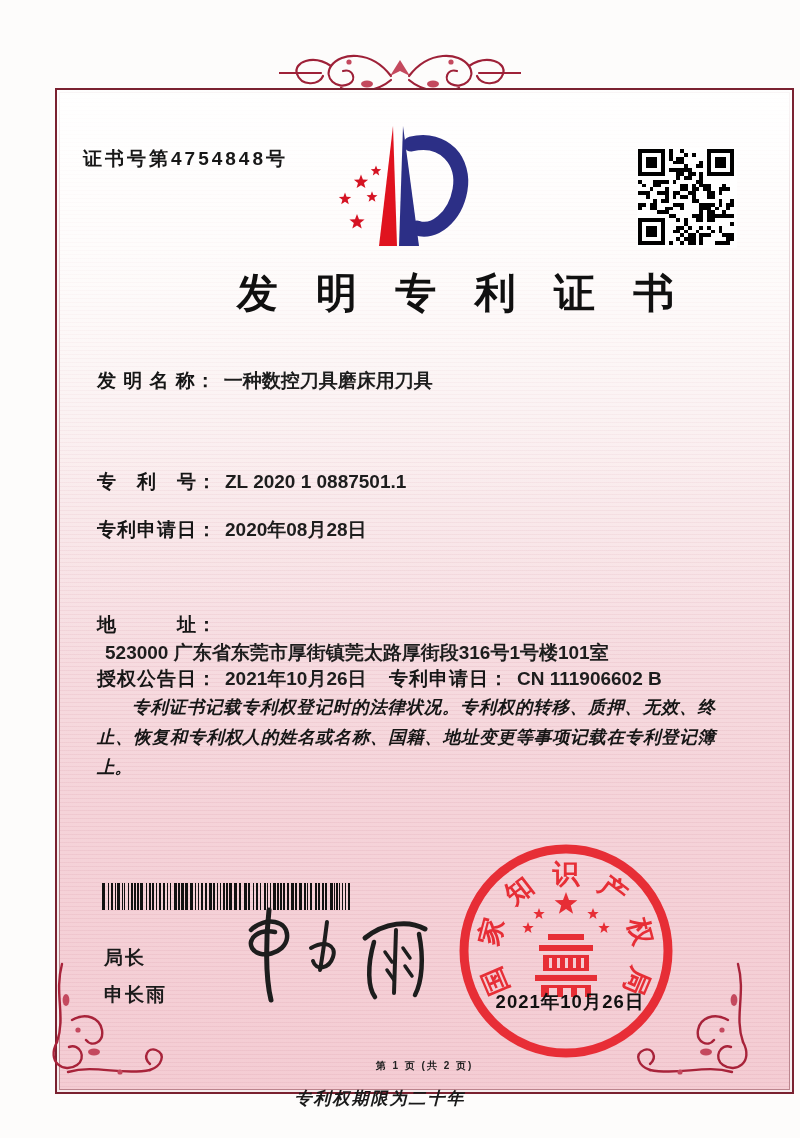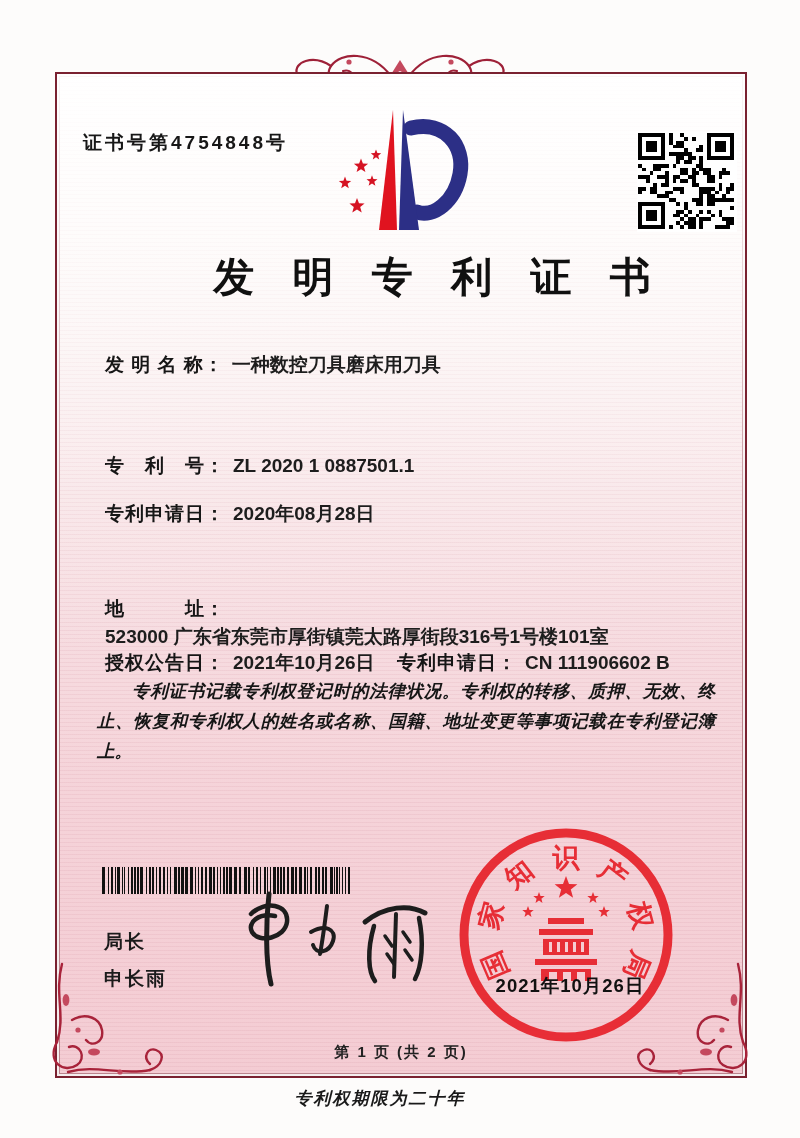--- a/index.html
+++ b/index.html
@@ -4,26 +4,27 @@
 <style>
   html,body{margin:0;padding:0;}
   body{
     width:800px;height:1138px;position:relative;overflow:hidden;
     background:#fdfcfb;
     font-family:"Liberation Sans", sans-serif;
     color:#1b1b1b;
   }
   
   .frame{
-    position:absolute;left:55px;top:72px;width:688px;height:1002px;
+    position:absolute;left:55px;top:88px;width:688px;height:1002px;
     border:2px solid #7a2130;
     box-shadow: inset 0 0 0 2px rgba(255,255,255,.85), inset 0 0 0 3px #bb848d;
     background:
       repeating-linear-gradient(180deg, rgba(193,110,128,.10) 0 1px, rgba(255,255,255,0) 1px 4px),
       linear-gradient(180deg,#fefcfb 0%,#fcf5f3 16%,#f9eaeb 32%,#f7dee2 52%,#f5d3d9 72%,#f4ccd3 100%);
+    padding-left: 47px;
   }
   .frame::before{
     content:"";position:absolute;inset:0;
     background:linear-gradient(180deg, rgba(255,255,255,.92) 0%, rgba(255,255,255,.6) 22%, rgba(255,255,255,.18) 42%, rgba(255,255,255,0) 58%);
     pointer-events:none;
   }
   .abs{position:absolute;}
   
   .cert-number{
     left:26px;top:56px;font-size:19px;font-weight:bold;letter-spacing:3px;color:#171717;
@@ -32,21 +33,21 @@
   .qr-wrap{left:580px;top:58px;width:98px;height:98px;background:#fff;padding:1px;}
   .title{
     left:0;top:176px;width:100%;text-align:center;
     font-family:"DejaVu Serif", serif;
     font-size:41px;font-weight:bold;letter-spacing:12px;color:#101010;
     text-indent:12px;
     margin-left:31px;
   }
   
   .field-row{left:40px;width:630px;font-size:19px;line-height:26px;}
-  .field-label{font-weight:bold;color:#161616;letter-spacing:1px;display:inline-block;vertical-align:top;margin-left:8px;}
+  .field-label{font-weight:bold;color:#161616;letter-spacing:1px;display:inline-block;vertical-align:top;}
   .field-value{font-weight:600;color:#1d1d1d;display:inline-block;vertical-align:top;margin-left:8px;}
   .addr-value{width:512px;line-height:29px;}
   .row-grant .pair2{position:absolute;left:292px;top:0;}
   
   .body-text{
     left:40px;top:602px;width:618px;
     font-family:"DejaVu Serif", serif;font-style:italic;
     font-size:17.5px;line-height:30px;font-weight:600;color:#161616;
     text-align:justify;
   }
@@ -54,21 +55,21 @@
   
   .barcode-wrap{left:45px;top:793px;width:250px;height:27px;}
   .official-title{left:47px;top:855px;font-size:19px;font-weight:bold;letter-spacing:2px;}
   .official-name{left:47px;top:892px;font-size:19px;font-weight:bold;letter-spacing:2px;}
   .signature-svg{left:150px;top:806px;}
   .seal-svg{left:396px;top:748px;}
   .seal-date{
     left:408px;top:899px;width:210px;text-align:center;
     font-size:18.5px;font-weight:bold;color:#111;letter-spacing:1px;
   }
-  .page-indicator{left:0;top:969px;width:100%;text-align:center;font-size:15px;font-weight:bold;letter-spacing:2px;color:#222;}
+  .page-indicator{left:0;top:969px;width:100%;text-align:center;font-size:10px;font-weight:bold;letter-spacing:2px;color:#222;}
   .back-note{
     position:absolute;left:0;top:1087px;width:760px;text-align:center;
     font-family:"DejaVu Serif", serif;font-style:italic;
     font-size:17px;font-weight:600;color:#1a1a1a;letter-spacing:2px;
   }
   
   .ornament-top{position:absolute;left:279px;top:40px;}
   .flourish-bl{position:absolute;left:42px;top:960px;}
   .flourish-br{position:absolute;left:628px;top:960px;transform:scaleX(-1);}
   svg{display:block;}

